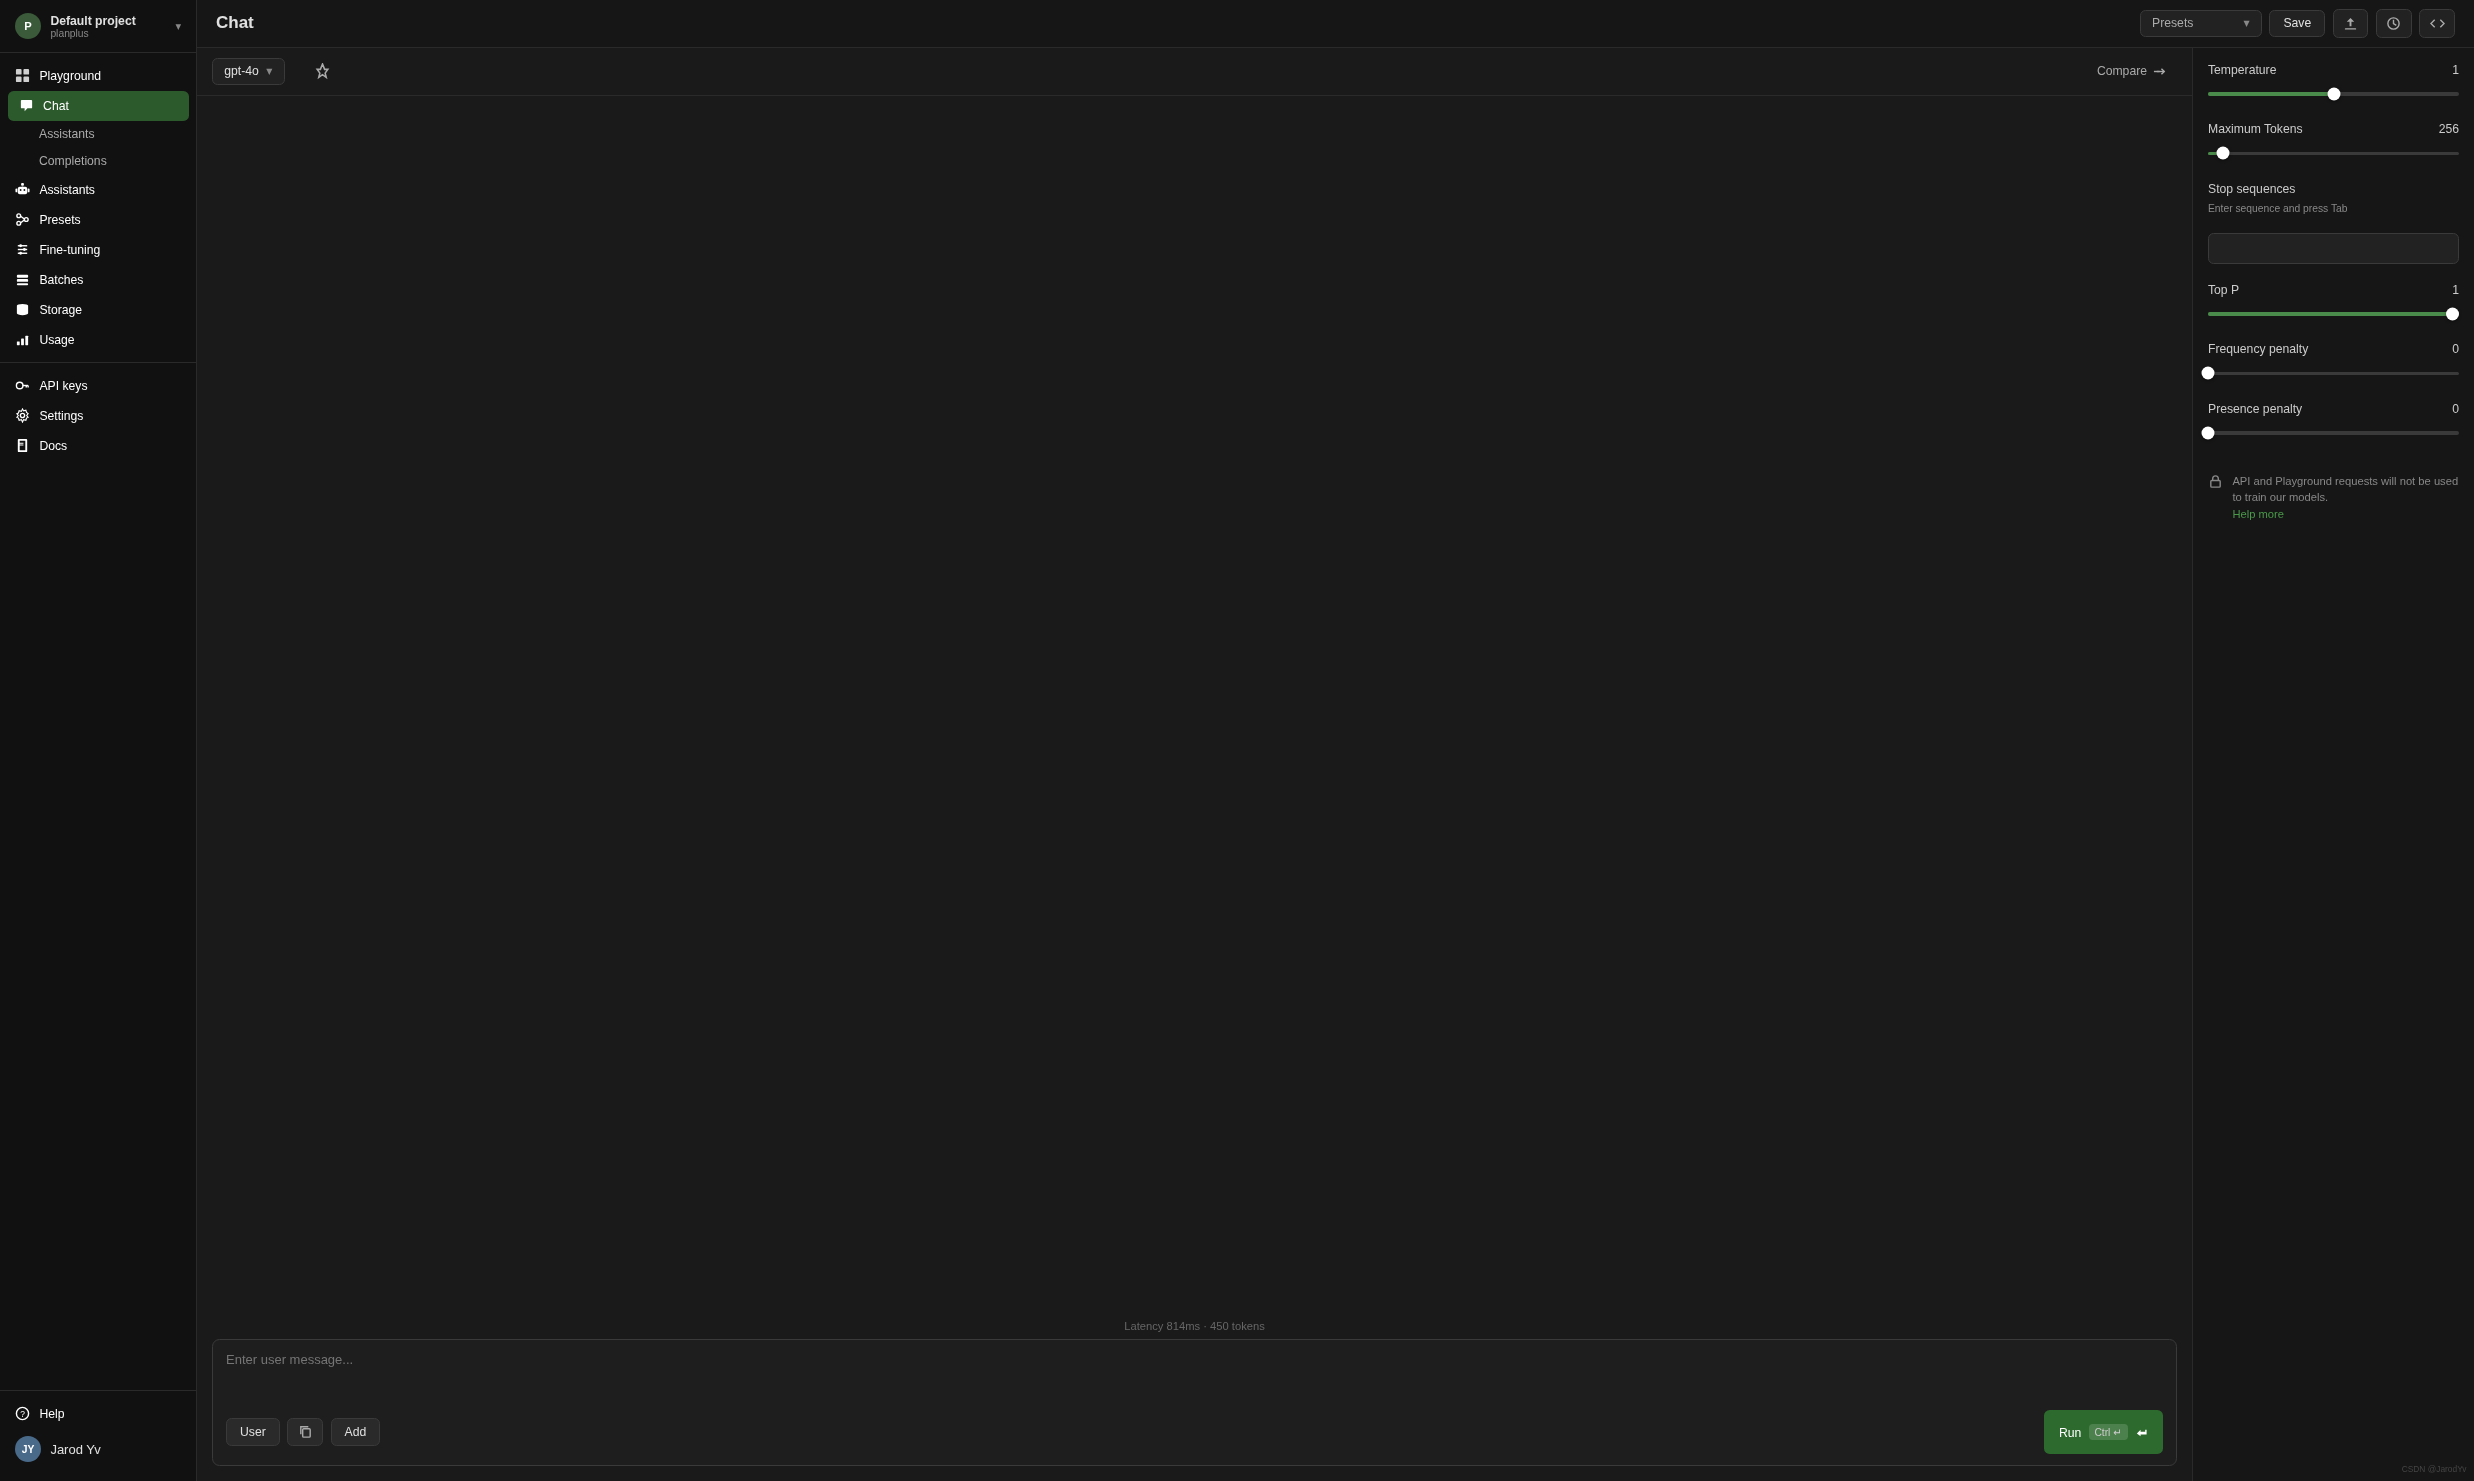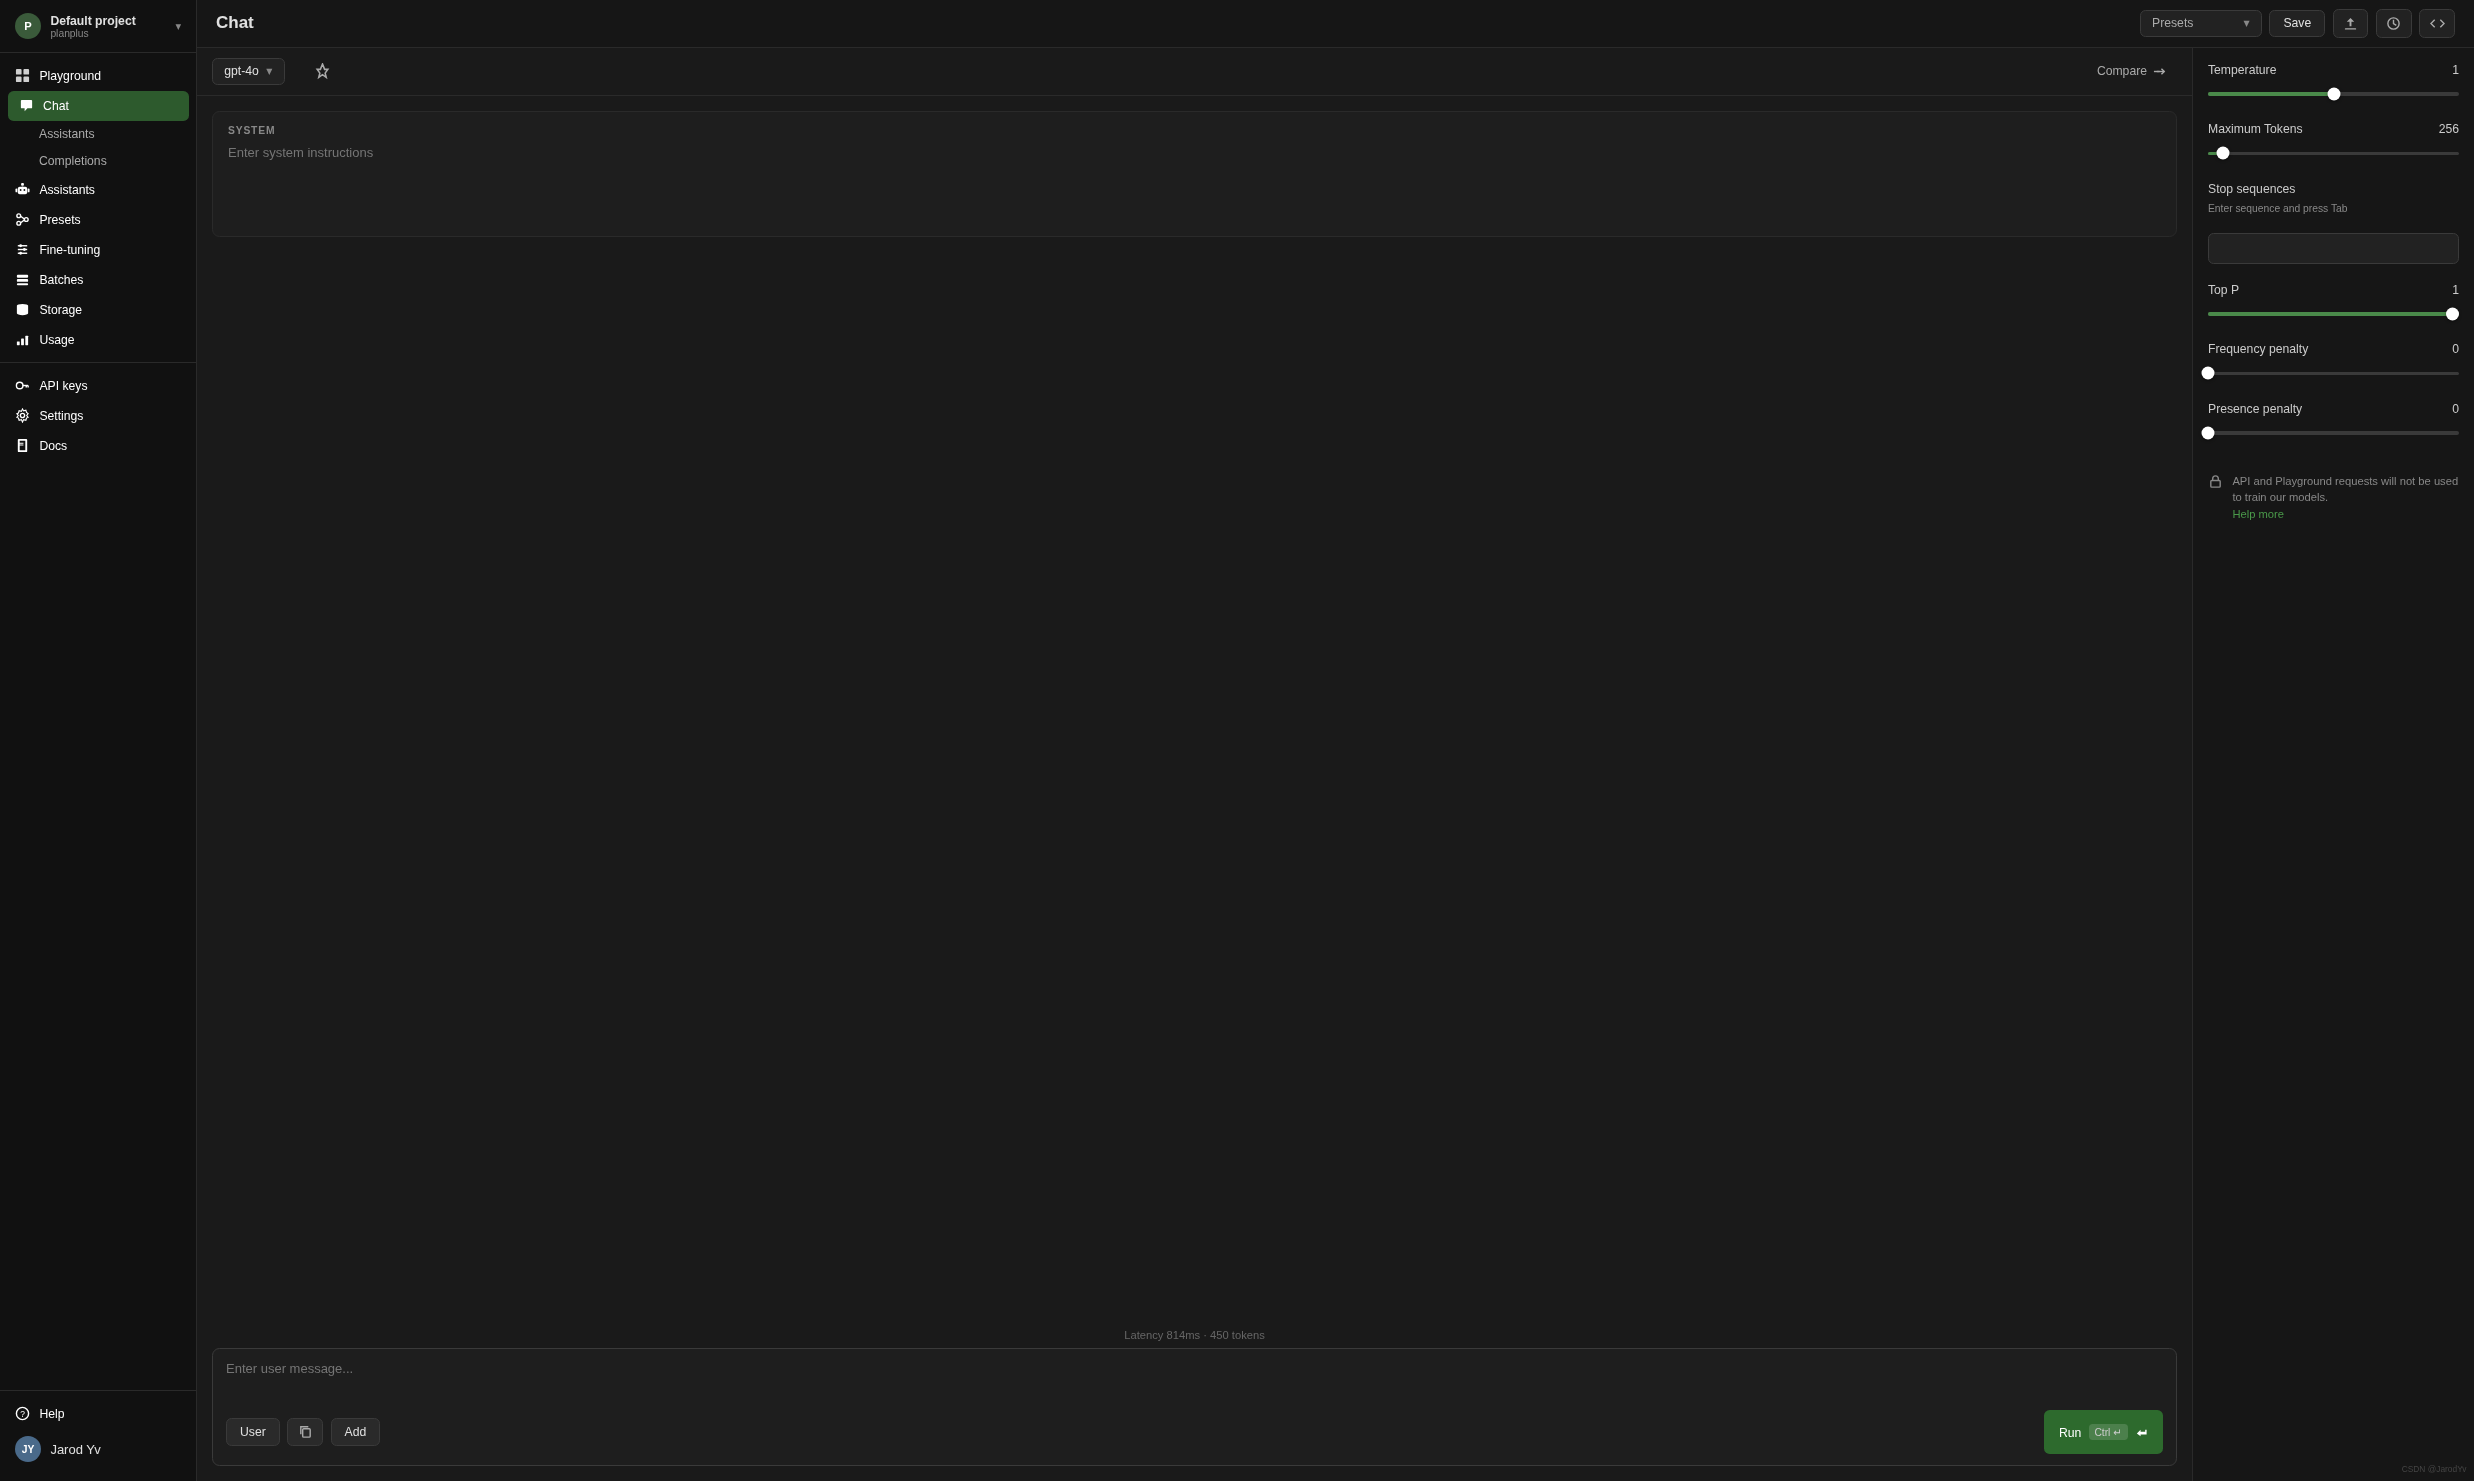--- a/index.html
+++ b/index.html
@@ -338,20 +338,21 @@
       resize: none;
       min-height: 37px;
       font-family: inherit;
       margin-bottom: 9.4px;
     }
 
     .message-actions {
       display: flex;
       align-items: center;
       gap: 7.5px;
+      margin-top: 9px;
     }
 
     .msg-btn {
       background: #2a2a2a;
       border: 0.9px solid #3a3a3a;
       border-radius: 5.6px;
       padding: 5.6px 13px;
       color: #e0e0e0;
       font-size: 12.2px;
       cursor: pointer;
@@ -715,24 +716,20 @@
         <div class="compare-btn">
           <span>Compare</span>
           <svg width="15" height="15" viewBox="0 0 16 16" fill="none" stroke="currentColor" stroke-width="1.5">
             <line x1="4" y1="8" x2="12" y2="8"></line>
             <polyline points="9,5 12,8 9,11"></polyline>
             <line x1="7" y1="8" x2="1" y2="8"></line>
           </svg>
         </div>
       </div>
 
-      <div class="system-box">
-        <div class="system-label">SYSTEM</div>
-        <textarea class="system-input" placeholder="Enter system instructions" style=""></textarea>
-      </div>
 
       <div class="chat-messages"></div>
 
       <div class="chat-footer-area">
         <div class="latency-info">Latency 814ms · 450 tokens</div>
 
         <div class="message-input-box">
           <textarea class="message-input" placeholder="Enter user message..." style=""></textarea>
           <div class="message-actions">
             <button class="msg-btn">User</button>

